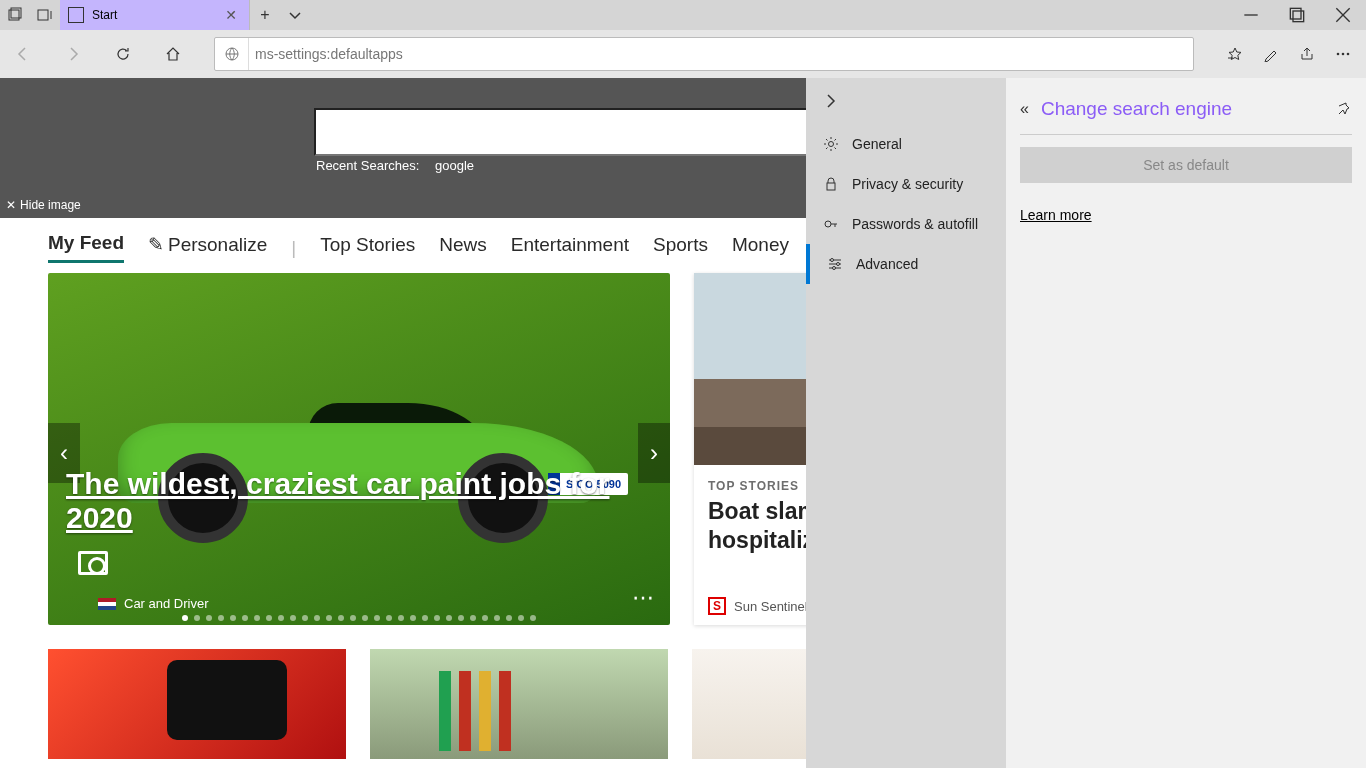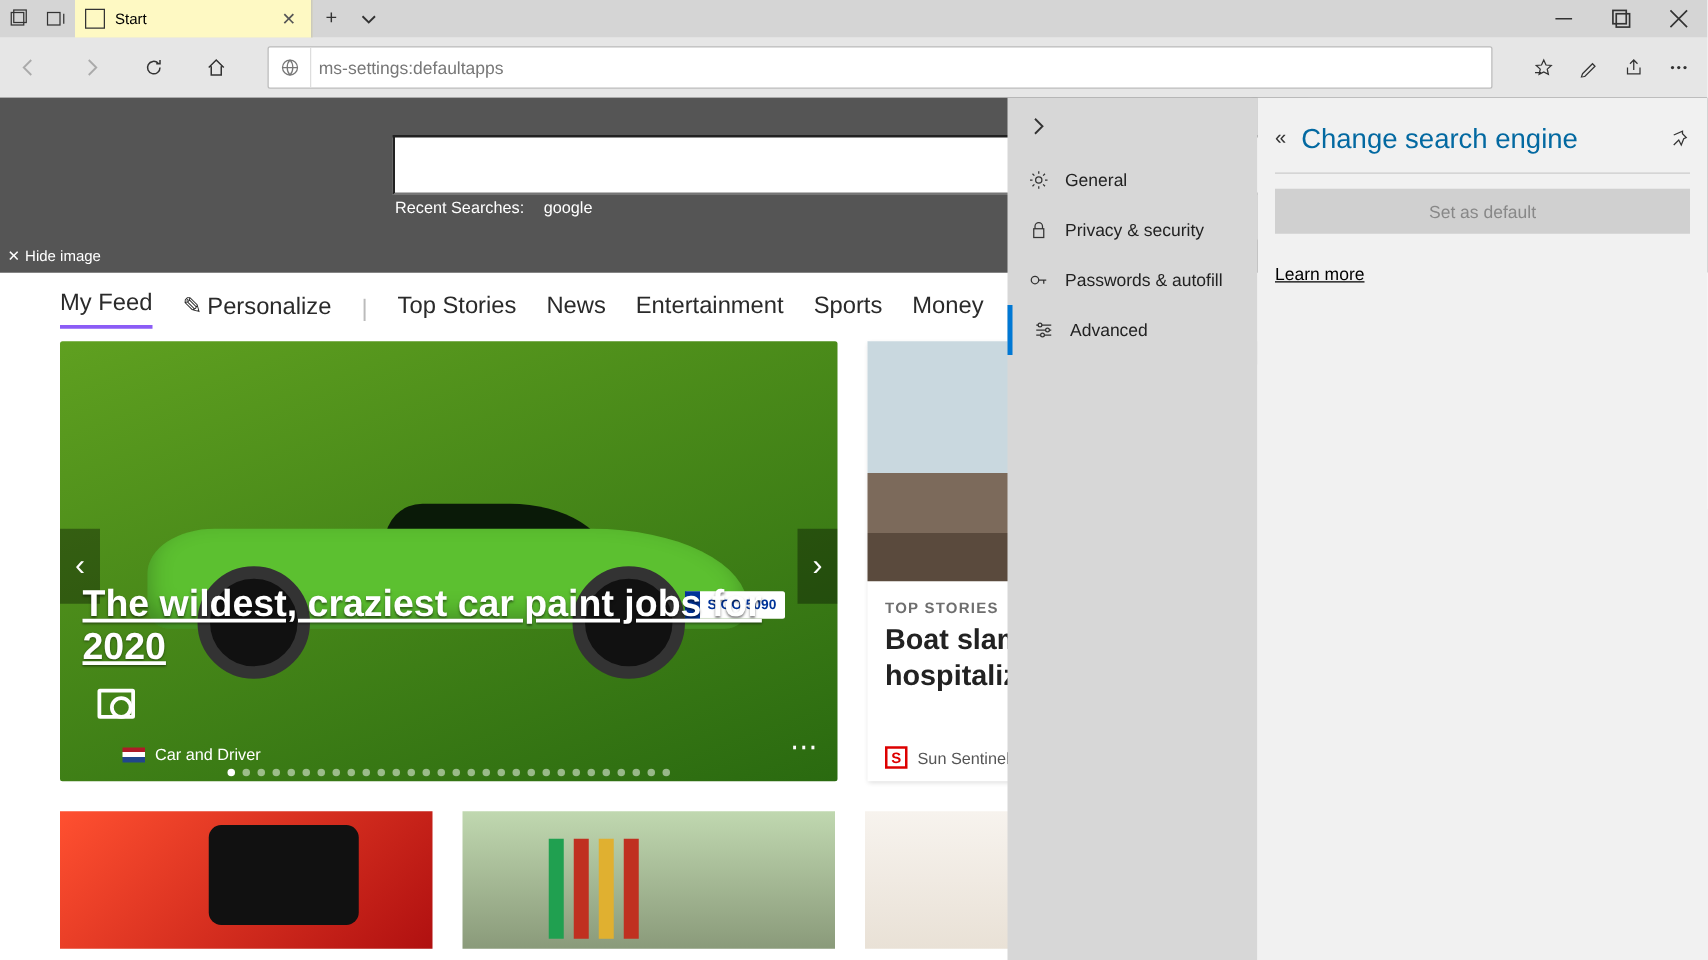--- a/index.html
+++ b/index.html
@@ -2,21 +2,21 @@
 <html><head>
 <meta charset="utf-8">
 <style>
 * { margin: 0; padding: 0; box-sizing: border-box; font-family: "Segoe UI", sans-serif; }
 body { width: 1366px; height: 768px; overflow: hidden; background: #e6e6e6; position: relative; }
 
 
 .titlebar { height: 30px; background: #d5d5d5; display: flex; align-items: stretch; }
 .tb-left { display: flex; }
 .tb-btn { width: 30px; display: flex; align-items: center; justify-content: center; color: #333; }
-.tab { display: flex; align-items: center; background: #fef9c3; padding: 0 8px; width: 190px; border-right: 1px solid #bbb; position: relative; }
+.tab { display: flex; align-items: center; background: #c4b5fd; padding: 0 8px; width: 190px; border-right: 1px solid #bbb; position: relative; }
 .tab-ico { width: 16px; height: 16px; border: 1px solid #333; margin-right: 8px; }
 .tab-title { font-size: 12px; flex: 1; }
 .tab-close { font-size: 14px; color: #555; padding: 0 4px; }
 .newtab { width: 30px; display: flex; align-items: center; justify-content: center; font-size: 16px; color: #333; }
 .tb-spacer { flex: 1; }
 .win-ctrl { display: flex; }
 .win-btn { width: 46px; display: flex; align-items: center; justify-content: center; font-size: 12px; color: #333; }
 
 
 .toolbar { height: 48px; background: #e6e6e6; display: flex; align-items: center; padding: 0 6px; gap: 16px; }
@@ -31,21 +31,21 @@
 .content { position: relative; height: calc(768px - 78px); width: 1366px; background: #fff; overflow: hidden; }
 .hero { position: relative; height: 140px; background: linear-gradient(180deg,#4a4a4a,#6b6b6b); }
 .hero-img { position:absolute; inset:0; background: radial-gradient(circle at 75% 40%, #9a9a9a 0 60px, transparent 61px), #555; }
 .searchbox { position: absolute; top: 30px; left: 314px; width: 720px; height: 48px; background: #fff; }
 .recent { position: absolute; top: 80px; left: 316px; color: #fff; font-size: 13px; }
 .recent span.q { margin-left: 12px; }
 .hideimg { position: absolute; left: 6px; bottom: 6px; color: #fff; font-size: 12px; display:flex; align-items:center; gap:4px; }
 
 
 .feed-nav { display: flex; align-items: center; gap: 24px; padding: 14px 48px 10px; font-size: 19px; color: #2a2a2a; }
-.feed-nav .active { font-weight: 400; border-bottom: 3px solid #8b5cf6; padding-bottom: 6px; }
+.feed-nav .active { font-weight: 700; border-bottom: 3px solid #0f766e; padding-bottom: 6px; }
 .feed-nav .item { padding-bottom: 6px; cursor: pointer; }
 .feed-nav .sep { color: #bbb; }
 .pers-ico { margin-right:4px; }
 
 
 .feed { padding: 0 48px; display: flex; gap: 24px; }
 .bigcard { width: 622px; height: 352px; position: relative; background: linear-gradient(160deg,#5fa020,#2a6a10); border-radius: 2px; color:#fff; overflow:hidden; }
 .bigcard .car { position:absolute; left:40px; top:90px; width:540px; height:180px; }
 .car-body { position:absolute; left:30px; top:60px; width:480px; height:80px; background:#5cc030; border-radius:60px 140px 20px 20px / 40px 70px 20px 20px; box-shadow: inset 0 -10px 20px rgba(0,0,0,.3); }
 .car-win { position:absolute; left:220px; top:40px; width:180px; height:50px; background:#0a1a08; border-radius:30px 80px 0 0/30px 50px 0 0; }
@@ -88,21 +88,21 @@
 .settings-mid { position:absolute; top:0; right:360px; width:200px; height:100%; background:#d7d7d7; }
 .settings-mid .back { height:46px; display:flex; align-items:center; padding-left:16px; font-size:16px; color:#333; }
 .settings-mid .mitem { height:40px; display:flex; align-items:center; gap:12px; padding-left:16px; font-size:14px; color:#222; }
 .settings-mid .mitem.active { border-left:4px solid #0078d4; }
 .mico { width:18px; display:flex; justify-content:center; color:#333; }
 
 
 .settings-right { position:absolute; top:0; right:0; width:360px; height:100%; background:#f1f1f1; padding:20px 14px; }
 .sr-head { display:flex; align-items:center; gap:12px; border-bottom:1px solid #ccc; padding-bottom:14px; }
 .sr-back { font-size:16px; color:#333; }
-.sr-title { font-size:22px; color:#0369a1; flex:1; }
+.sr-title { font-size:19px; color:#8b5cf6; flex:1; }
 .sr-pin { font-size:14px; color:#333; }
 .sr-engine { margin-top:14px; padding:4px 8px; }
 .sr-eng-name { font-size:14px; color:#222; }
 .sr-eng-url { font-size:13px; color:#666; margin-left:4px; }
 .sr-btn { width:100%; height:36px; background:#d0d0d0; color:#888; font-size:14px; display:flex; align-items:center; justify-content:center; margin-top:12px; }
 .sr-link { color:#000000; font-size:14px; text-decoration:underline; margin-top:24px; display:inline-block; }
 
 svg { width:16px; height:16px; }
 </style>
 </head>

